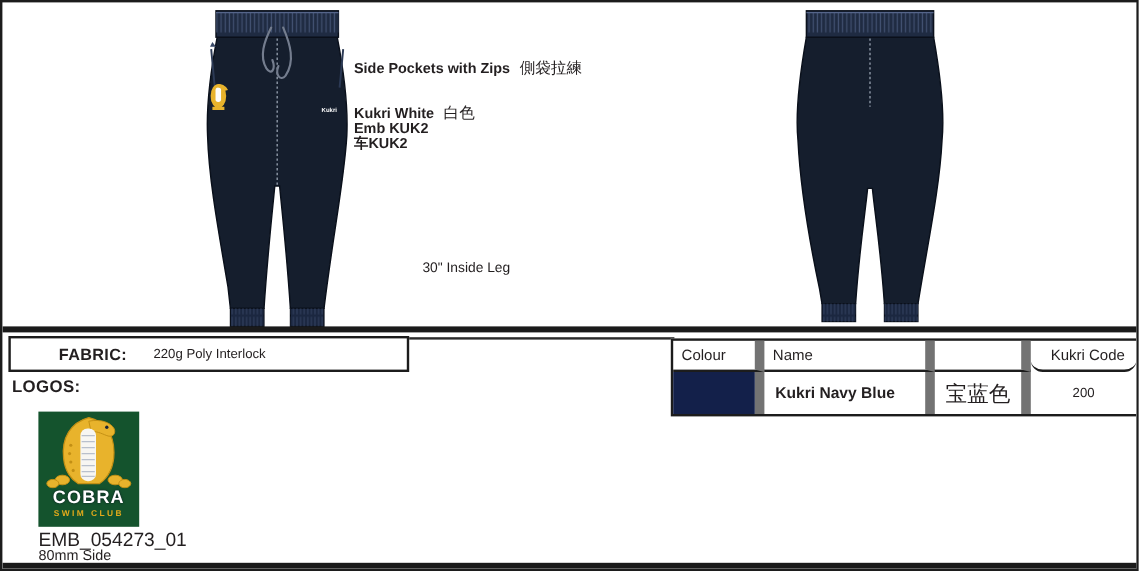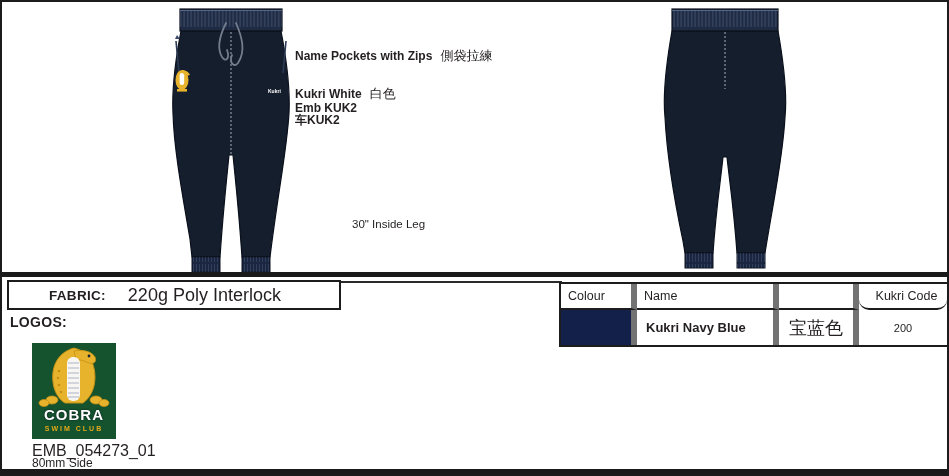--- a/index.html
+++ b/index.html
@@ -7,36 +7,36 @@
     position:relative;width:949px;height:476px;background:#fff;
     font-family:"Liberation Sans","DejaVu Sans",sans-serif;color:#231f20;
     box-sizing:border-box;border:2px solid #1c1c1c;overflow:hidden;
   }
   
   .pants-svg{position:absolute;}
   .pants-front{left:163px;top:5px;}
   .pants-back{left:653px;top:5px;}
   .anno{position:absolute;font-size:12px;line-height:13px;}
   .anno .en{font-weight:bold;}
-  .anno .zh{font-weight:normal;font-size:13px;margin-left:8px;font-family:Liberation Mono, monospace;}
+  .anno .zh{font-weight:normal;font-size:13px;margin-left:8px;font-family:Liberation Sans, sans-serif;}
   .anno-pockets{left:293px;top:48px;}
   .anno-colour{left:293px;top:86px;}
   .anno-colour div{font-weight:bold;line-height:12.5px;}
   .anno-inseam{left:350px;top:216px;font-size:11.5px;font-weight:normal;}
   
   .divider-mid{position:absolute;left:0;top:270px;width:949px;height:5px;background:#1a1a1a;}
   .rule-connect{position:absolute;left:300px;top:279px;width:260px;height:2px;background:#2a2a2a;}
   .divider-bottom{position:absolute;left:0;top:467px;width:949px;height:5px;background:#1a1a1a;}
   
   .fabric-box{
     position:absolute;left:5px;top:278px;width:298px;height:26px;
     border:2px solid #1c1c1c;display:flex;align-items:center;background:#fff;padding-left:32px;
   }
   .fabric-label{font-weight:bold;font-size:13.5px;margin-left:8px;letter-spacing:.3px;}
-  .fabric-value{font-size:18px;margin-left:22px;}
+  .fabric-value{font-size:11px;margin-left:22px;}
   .logos-label{position:absolute;left:8px;top:312px;font-weight:bold;font-size:14px;letter-spacing:.3px;}
   .badge{
     position:absolute;left:30px;top:341px;width:84px;height:96px;background:#1b2435;
     display:flex;flex-direction:column;align-items:center;justify-content:flex-end;
   }
   .badge svg{position:absolute;top:2px;left:0;}
   .badge-title{
     position:relative;color:#fff;font-weight:bold;font-size:15px;letter-spacing:1px;
     line-height:15px;text-shadow:0 0 2px #0d1322;
   }
@@ -45,21 +45,21 @@
     line-height:10px;margin:2px 0 5px 0;
   }
   .emb-code{position:absolute;left:30px;top:440px;font-size:16px;}
   .emb-size{position:absolute;left:30px;top:454px;font-size:12px;}
   
   .colour-table{
     position:absolute;left:557px;top:280px;width:390px;
     border:2px solid #1c1c1c;box-sizing:border-box;background:#fff;
   }
   .ct-row{display:flex;}
-  .ct-cell{box-sizing:border-box;border-right:6px solid #737373;display:flex;align-items:center;}
+  .ct-cell{box-sizing:border-box;border-right:8px solid #737373;display:flex;align-items:center;}
   .ct-cell:last-child{border-right:none;border-radius:10px;}
   .ct-head .ct-cell{height:26px;border-bottom:2px solid #1c1c1c;font-size:12.5px;padding-left:7px;}
   .ct-data .ct-cell{height:35px;}
   .c-colour{width:76px;}
   .c-name{width:142px;}
   .c-zh{width:80px;justify-content:center;}
   .c-code{width:88px;justify-content:center;}
   .swatch{width:100%;height:100%;}
   .cell-name{font-weight:bold;font-size:13px;padding-left:9px;}
   .cell-zh{font-size:18px;font-family:"DejaVu Serif","Liberation Serif",serif;}
@@ -144,21 +144,21 @@
     <rect x="17" y="3" width="106" height="20" fill="url(#ribB)"></rect>
     <line x1="17" y1="3.5" x2="123" y2="3.5" stroke="#55658a" stroke-width="1"></line>
     <line x1="70" y1="25" x2="70" y2="82" stroke="#8d97a6" stroke-width="1.2" stroke-dasharray="2,2"></line>
     <rect x="30" y="246" width="28" height="15" fill="#1b2740" stroke="#0a101b" stroke-width="1"></rect>
     <rect x="82" y="246" width="28" height="15" fill="#1b2740" stroke="#0a101b" stroke-width="1"></rect>
     <rect x="30" y="246" width="28" height="15" fill="url(#cuffB)"></rect>
     <rect x="82" y="246" width="28" height="15" fill="url(#cuffB)"></rect>
   </svg>
 
   <div class="anno anno-pockets">
-    <span class="en">Name Pockets with Zips</span><span class="zh">側袋拉練</span>
+    <span class="en">Side Pockets with Zips</span><span class="zh">側袋拉練</span>
   </div>
 
   <div class="anno anno-colour">
     <div>
       <span class="en">Kukri White</span><span class="zh">白色</span>
     </div>
     <div>Emb KUK2</div>
     <div>车KUK2</div>
   </div>
 

